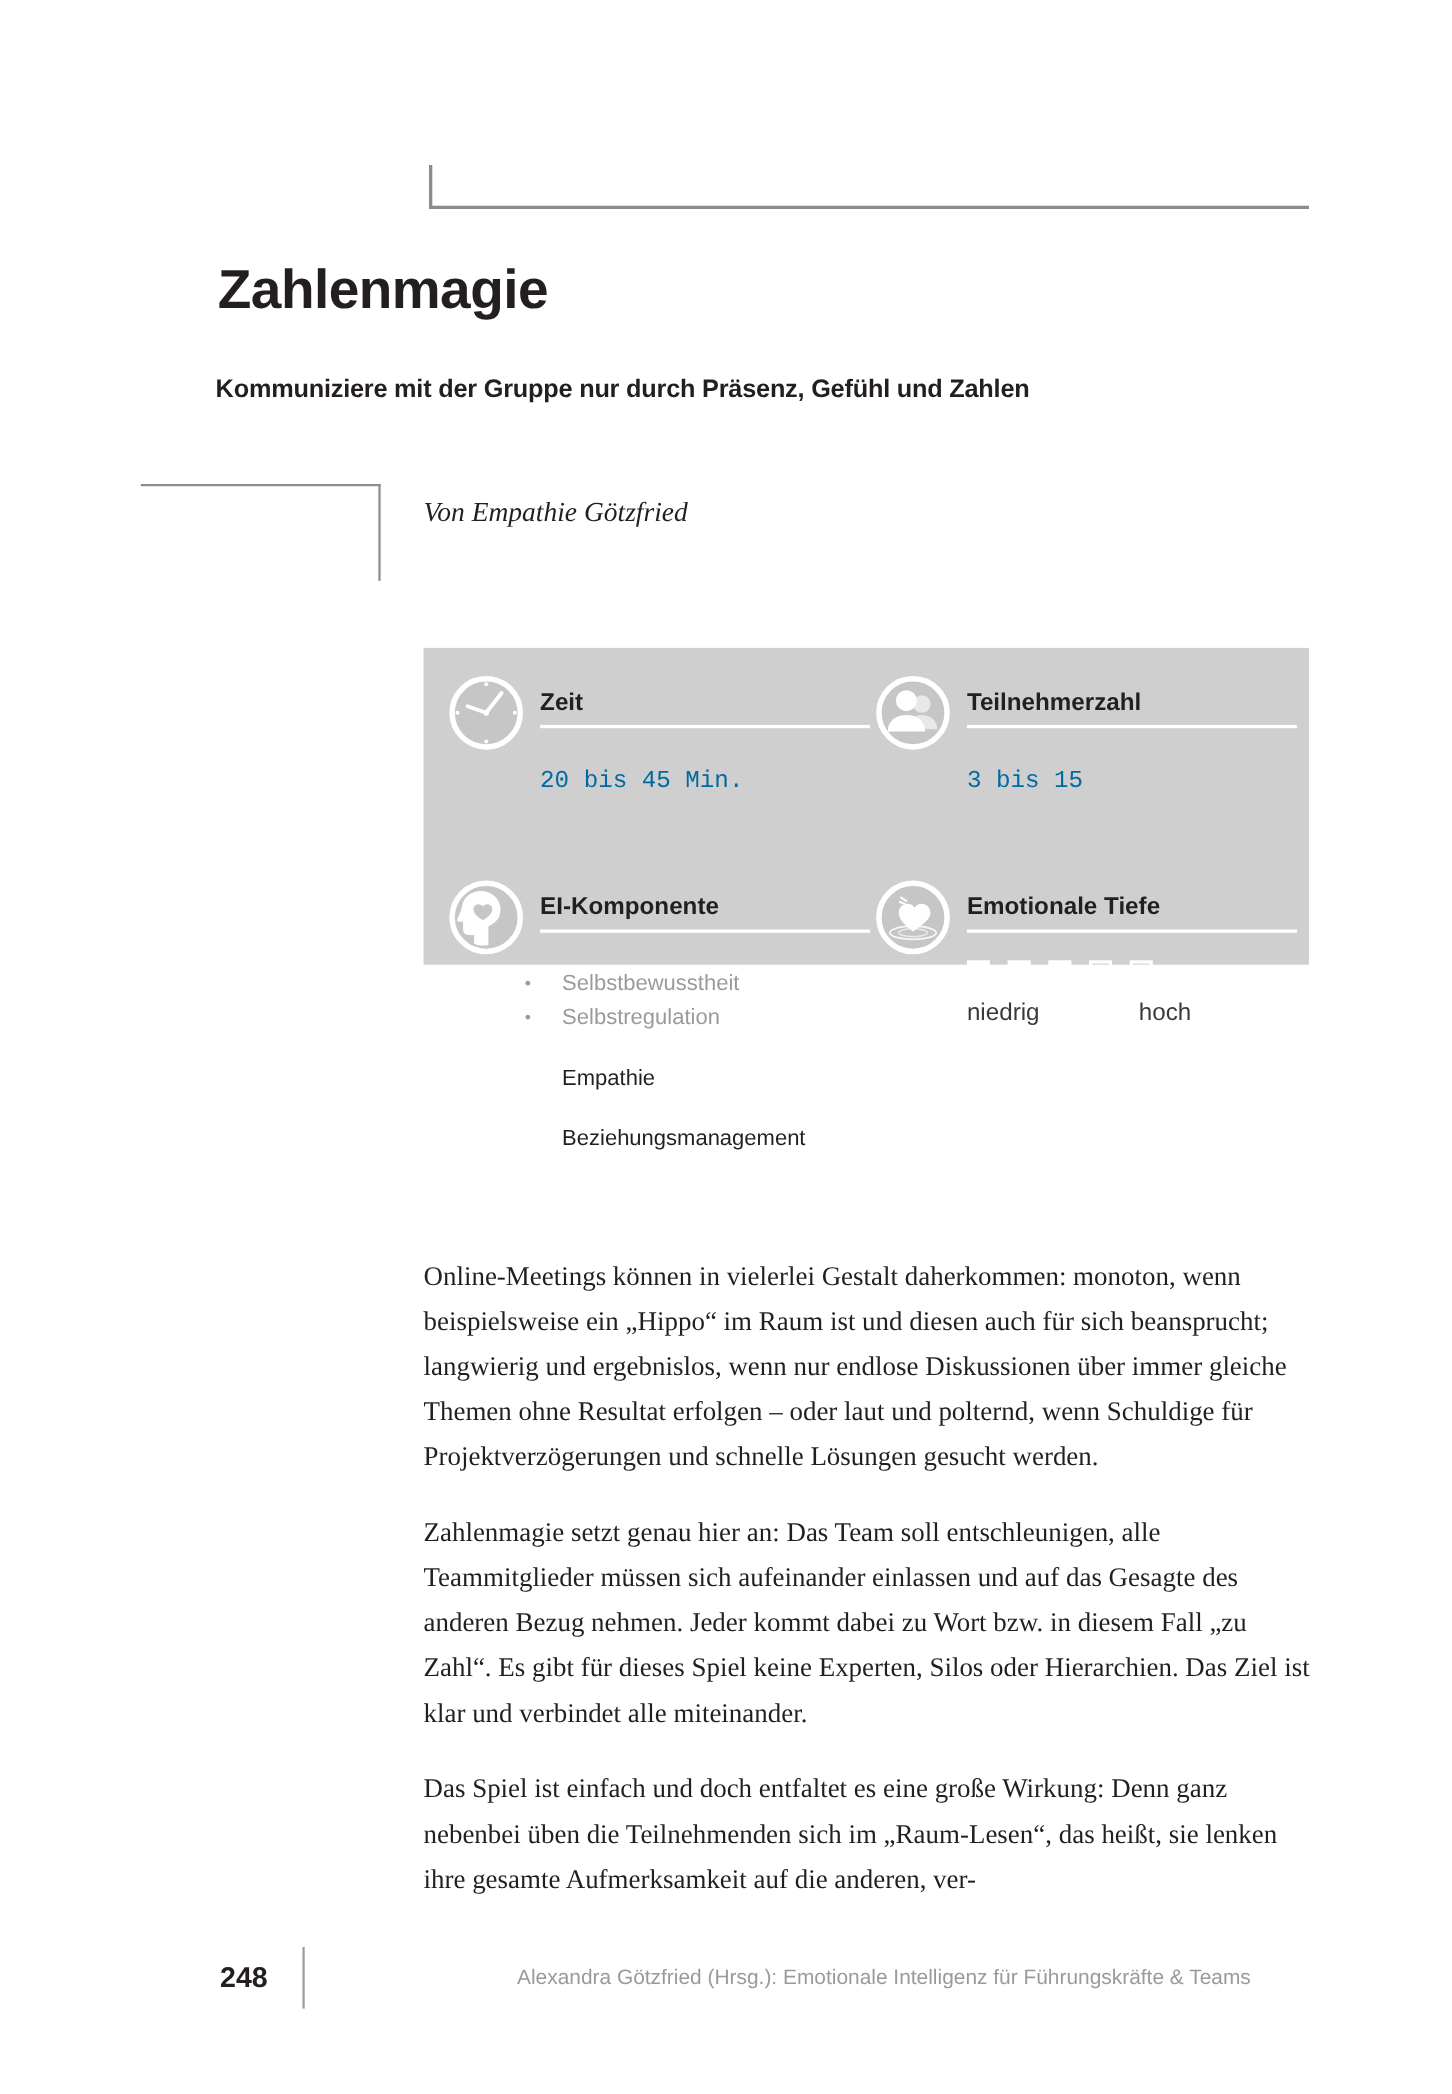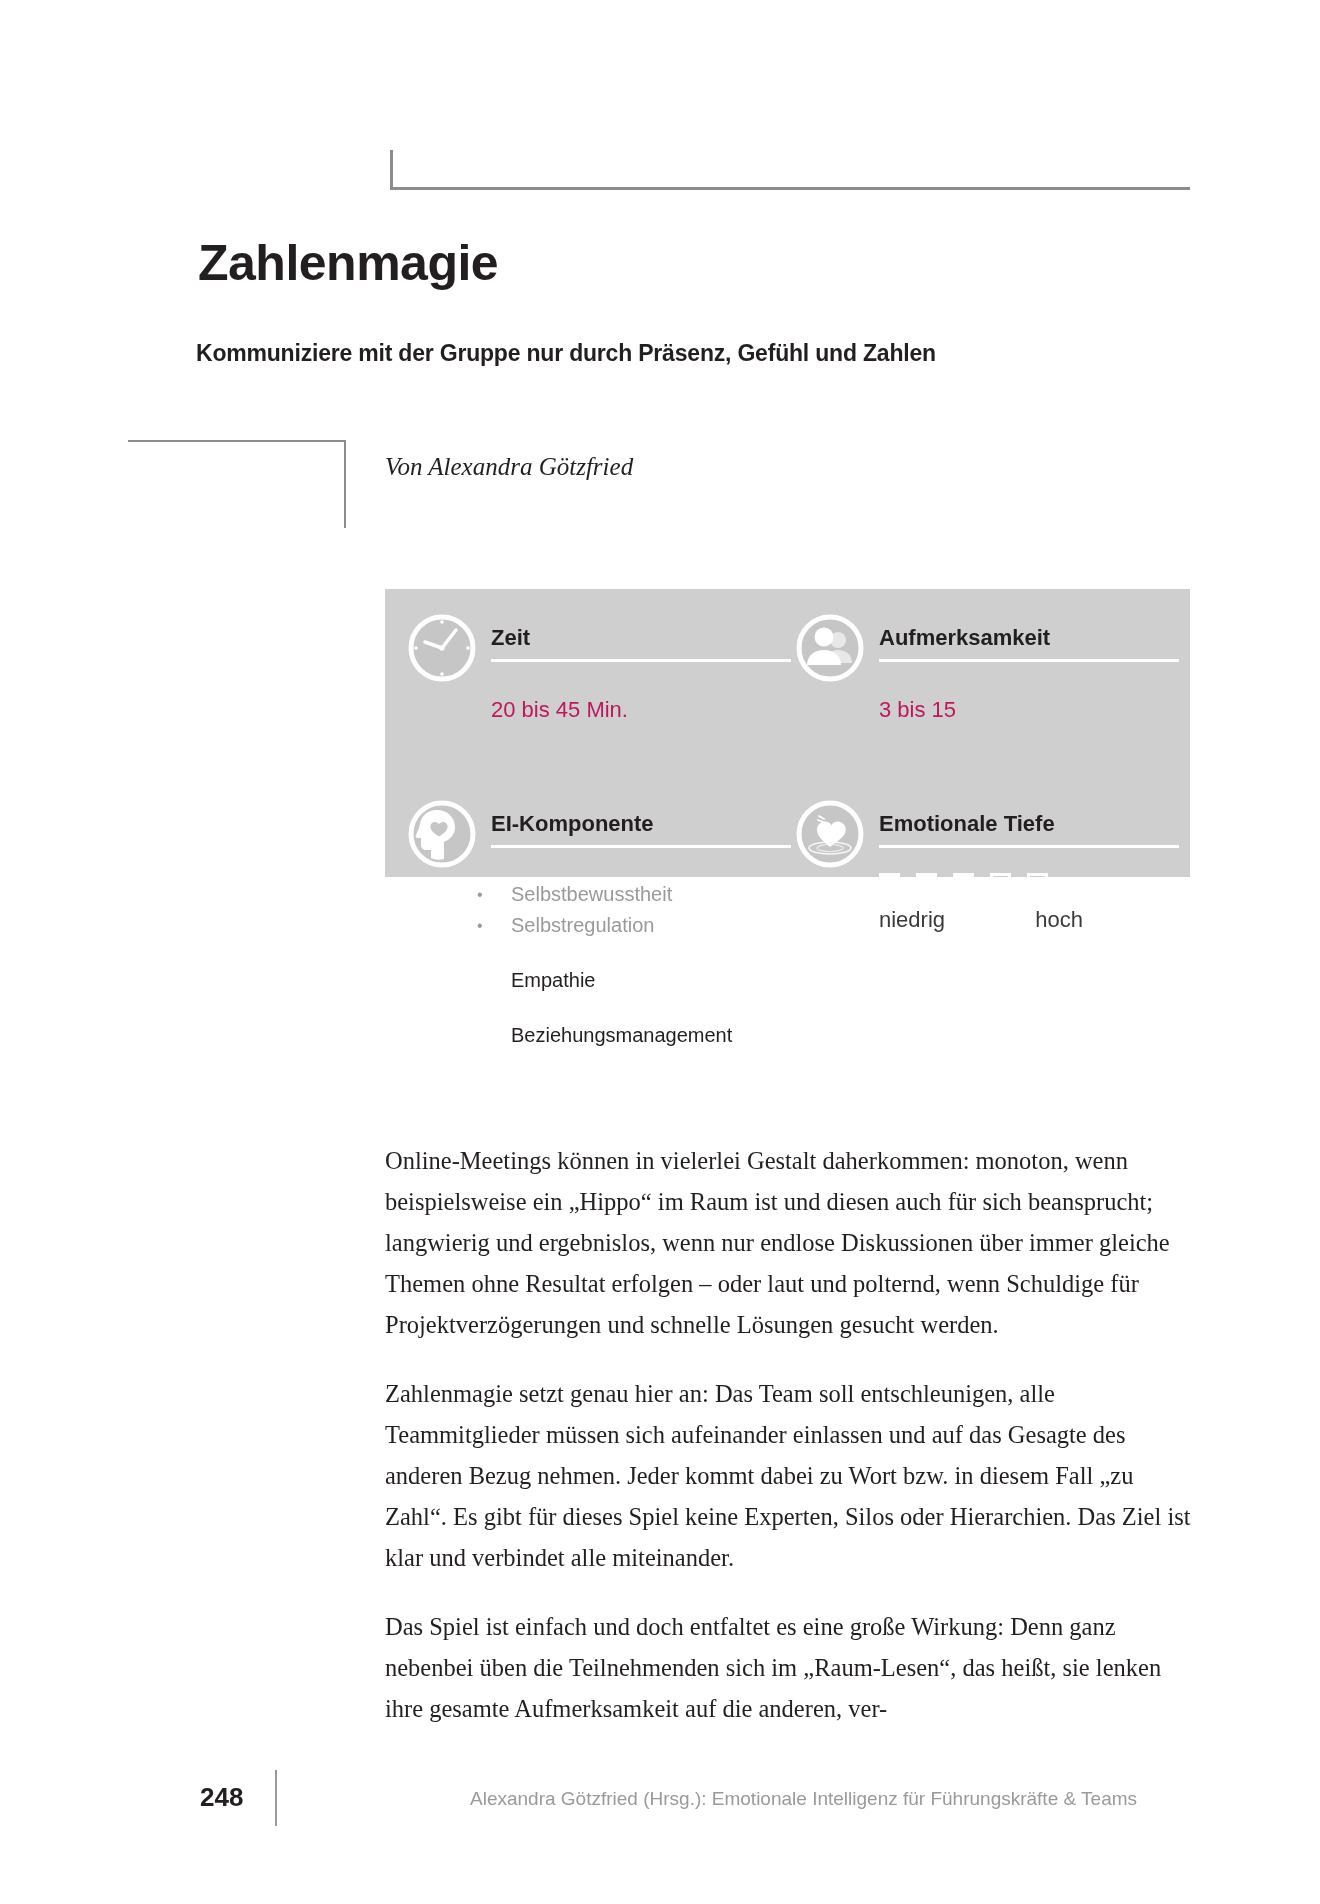--- a/index.html
+++ b/index.html
@@ -159,23 +159,23 @@
     top: 48px;
     width: 300px;
     height: 3px;
     background: #ffffff;
   }
 
   .cell-value {
     position: absolute;
     left: 86px;
     top: 86px;
-    font-family: Liberation Sans, sans-serif;
+    font-family: Liberation Mono, monospace;
     font-size: 22px;
-    color: #be185d;
+    color: #0369a1;
     white-space: nowrap;
   }
 
   
   .ei-list {
     position: absolute;
     left: 72px;
     top: 82px;
     list-style: none;
   }
@@ -287,21 +287,21 @@
     <div class="hbar"></div>
   </div>
 
   <h1 class="title">Zahlenmagie</h1>
   <h2 class="subtitle">Kommuniziere mit der Gruppe nur durch Präsenz, Gefühl und Zahlen</h2>
 
   <div class="author-rule">
     <div class="hbar"></div>
     <div class="vbar"></div>
   </div>
-  <div class="author">Von Alexandra Götzfried</div>
+  <div class="author">Von Empathie Götzfried</div>
 
   <div class="infobox">
 
     <div class="cell cell-zeit">
       <div class="cell-head">
         <div class="icon-wrap">
           <svg viewBox="0 0 74 74" xmlns="http://www.w3.org/2000/svg">
             <circle cx="37" cy="37" r="32" fill="#c6c6c6"></circle>
             <circle cx="37" cy="37" r="31" fill="none" stroke="#ffffff" stroke-width="5"></circle>
             <circle cx="37" cy="11" r="1.8" fill="#ffffff"></circle>
@@ -324,21 +324,21 @@
         <div class="icon-wrap">
           <svg viewBox="0 0 74 74" xmlns="http://www.w3.org/2000/svg">
             <circle cx="37" cy="37" r="32" fill="#c6c6c6"></circle>
             <circle cx="37" cy="37" r="31" fill="none" stroke="#ffffff" stroke-width="5"></circle>
             <circle cx="45" cy="29" r="8" fill="#e8e8e8"></circle>
             <path d="M31 52c0-8 6-13 14-13s14 5 14 13z" fill="#e8e8e8"></path>
             <circle cx="31" cy="26" r="9.5" fill="#ffffff"></circle>
             <path d="M14 54c0-9.5 7.5-15 17-15s17 5.5 17 15z" fill="#ffffff"></path>
           </svg>
         </div>
-        <div class="cell-title">Aufmerksamkeit</div>
+        <div class="cell-title">Teilnehmerzahl</div>
         <div class="cell-underline"></div>
       </div>
       <div class="cell-value">3 bis 15</div>
     </div>
 
     <div class="cell cell-eikomp">
       <div class="cell-head">
         <div class="icon-wrap">
           <svg viewBox="0 0 74 74" xmlns="http://www.w3.org/2000/svg">
             <circle cx="37" cy="37" r="32" fill="#c6c6c6"></circle>

